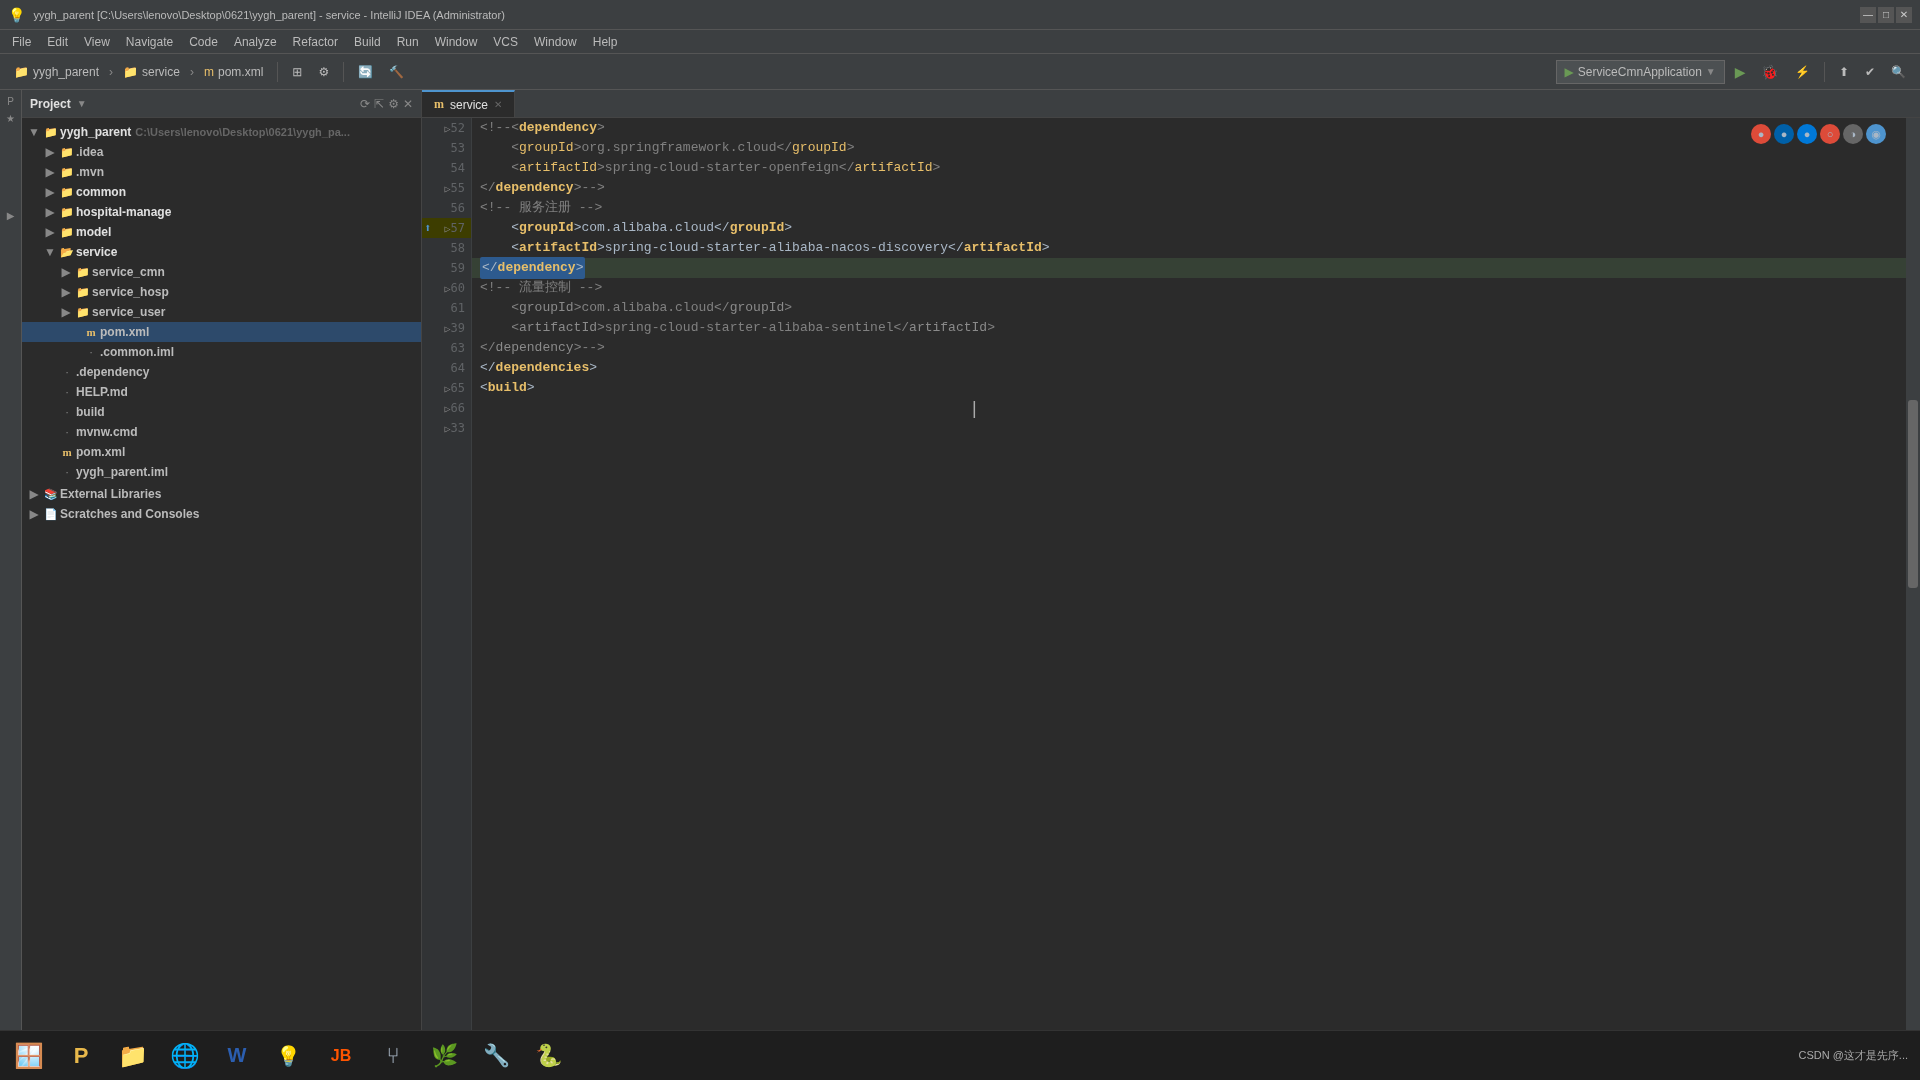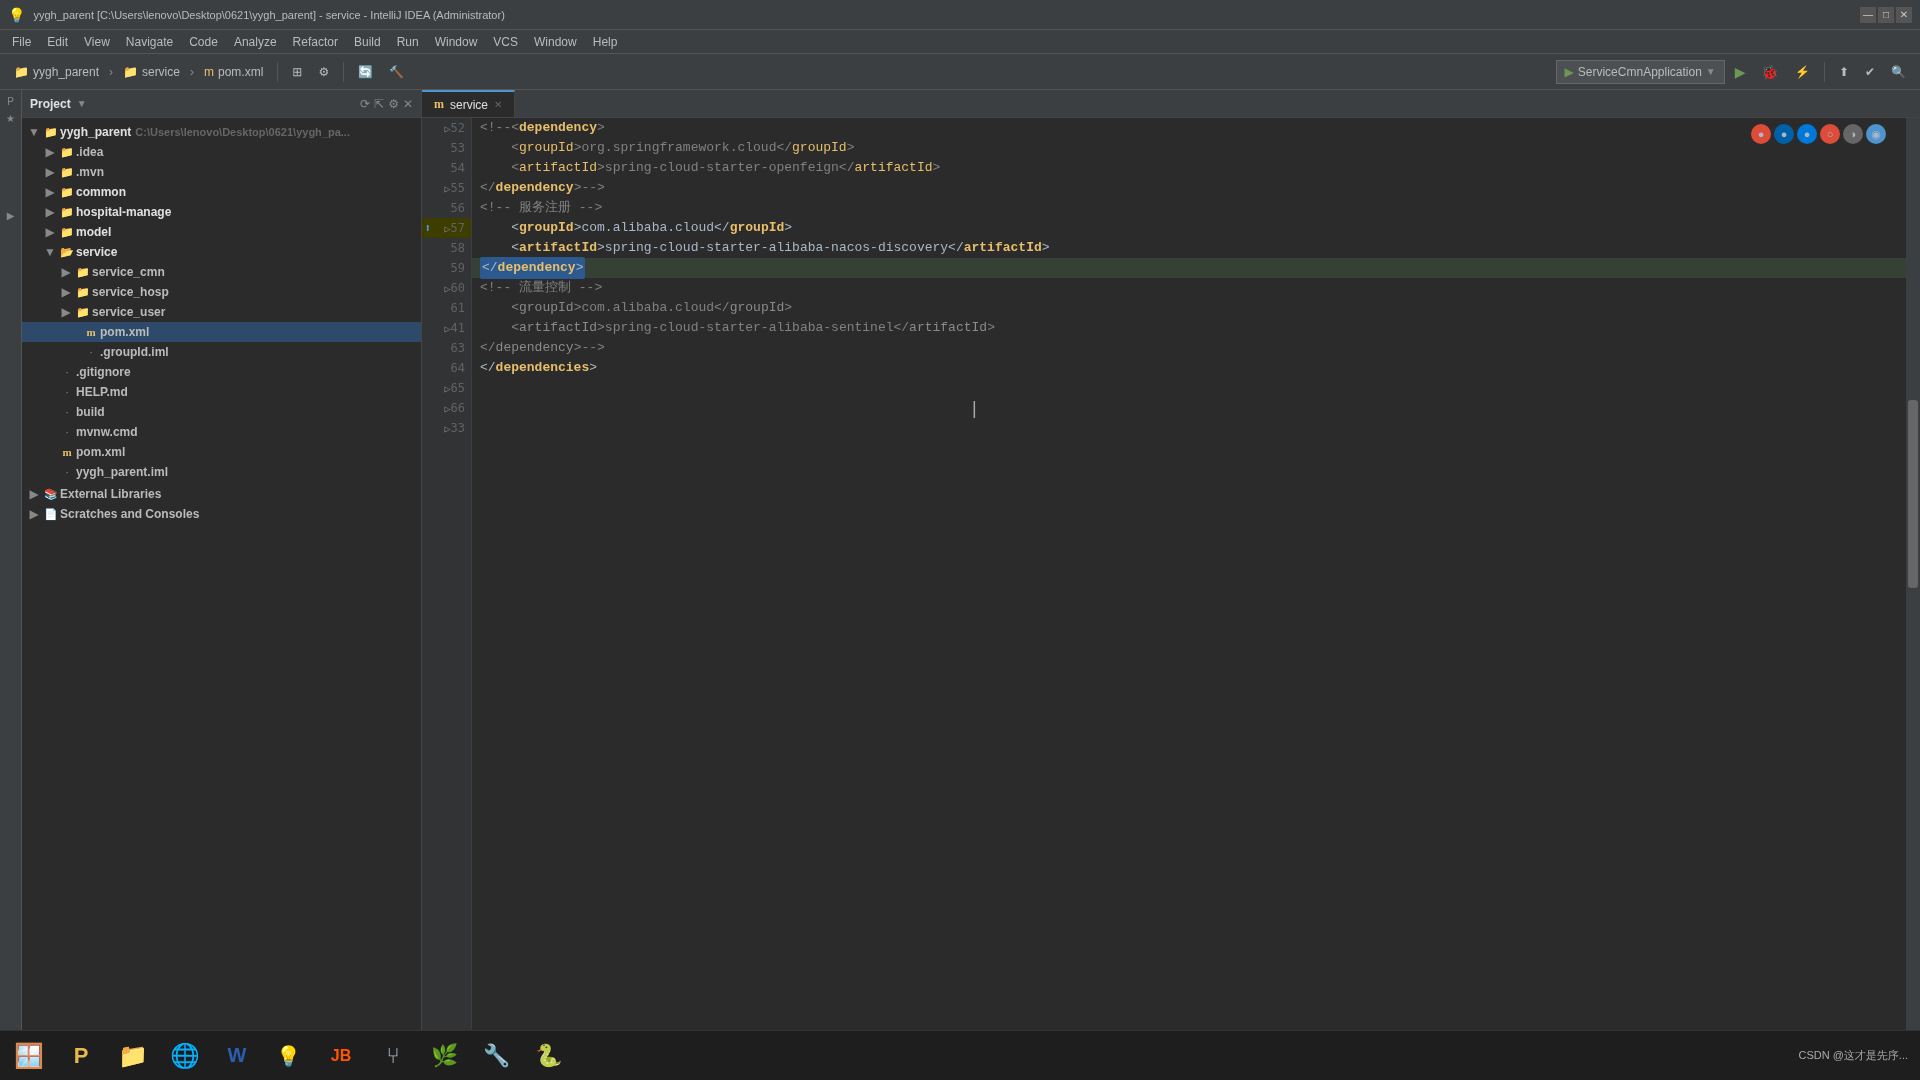--- a/index.html
+++ b/index.html
@@ -316,28 +316,28 @@
         <div class="tree-indent" style="width:52px;"></div>
         <div class="tree-arrow" style="width:8px;"></div>
         <div class="tree-icon" style="color:#e8bf6a; font-weight:bold; font-family: serif;">m</div>
         <span class="tree-label">pom.xml</span>
       </div>
 
       <div class="tree-item">
         <div class="tree-indent" style="width:52px;"></div>
         <div class="tree-arrow" style="width:8px;"></div>
         <div class="tree-icon" style="color:#888;">·</div>
-        <span class="tree-label">.groupId.iml</span>
+        <span class="tree-label">.common.iml</span>
       </div>
 
       <div class="tree-item">
         <div class="tree-indent" style="width:20px;"></div>
         <div class="tree-arrow" style="width:16px;"></div>
         <div class="tree-icon" style="color:#888;">·</div>
-        <span class="tree-label">.gitignore</span>
+        <span class="tree-label">.dependency</span>
       </div>
 
       <div class="tree-item">
         <div class="tree-indent" style="width:20px;"></div>
         <div class="tree-arrow" style="width:16px;"></div>
         <div class="tree-icon" style="color:#888;">·</div>
         <span class="tree-label">HELP.md</span>
       </div>
 
       <div class="tree-item">
@@ -426,21 +426,21 @@
           </div>
         <div class="gutter-line">
             <span class="fold-icon">▷</span>
             <span>60</span>
           </div>
         <div class="gutter-line">
             <span>61</span>
           </div>
         <div class="gutter-line">
             <span class="fold-icon">▷</span>
-            <span>41</span>
+            <span>39</span>
           </div>
         <div class="gutter-line">
             <span>63</span>
           </div>
         <div class="gutter-line">
             <span>64</span>
           </div>
         <div class="gutter-line">
             <span class="fold-icon">▷</span>
             <span>65</span>
@@ -515,20 +515,23 @@
           </div>
 
           <div class="code-line">
             <span class="xml-comment">&lt;/<span style="color:#8a8a8a;">dependency</span>&gt;--&gt;</span>
           </div>
 
           <div class="code-line">
             <span>&lt;/<span class="xml-tag" style="font-weight:bold;">dependencies</span>&gt;</span>
           </div>
 
+          <div class="code-line">
+            <span>&lt;<span class="xml-tag" style="font-weight:bold;">build</span>&gt;</span>
+          </div>
         </div>
 
         <div style="position:absolute; top:280px; left:500px; color:#aaa; font-size:18px; pointer-events:none;">|</div>
       </div>
 
       <div class="scrollbar-vert">
         <div class="scrollbar-thumb"></div>
       </div>
     </div>
 

